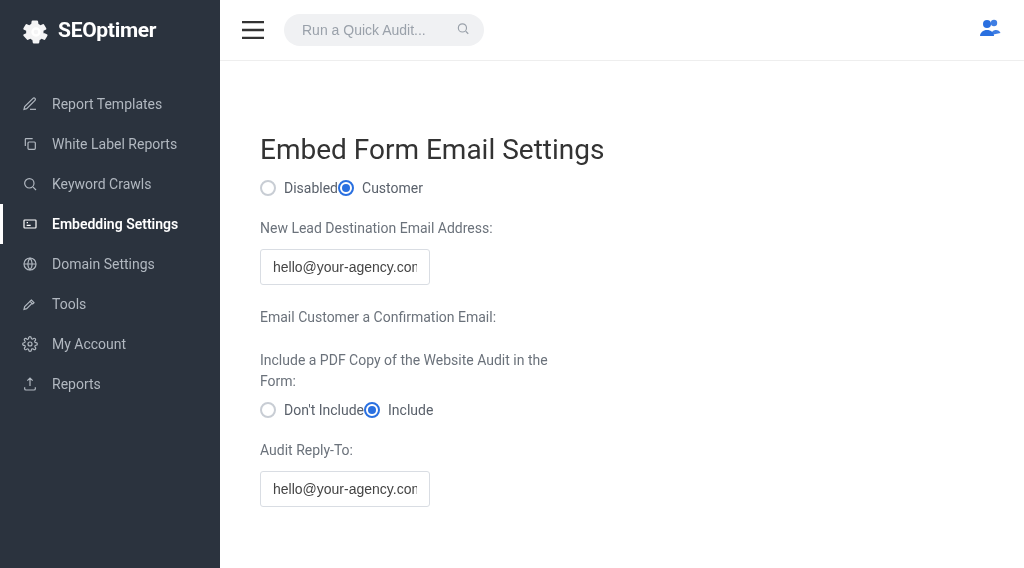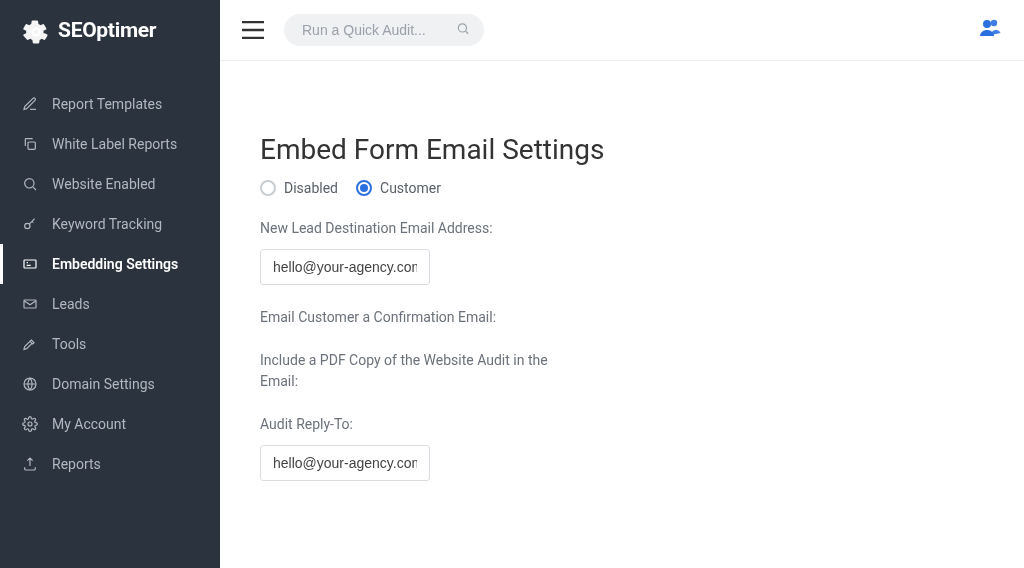--- a/index.html
+++ b/index.html
@@ -29,21 +29,21 @@
     .search-icon { position: absolute; right: 14px; top: 50%; transform: translateY(-50%); color: #9aa1aa; }
     .spacer { flex: 1; }
     .users-icon { color: #2a70e0; cursor: pointer; }
     
     .content { padding: 28px 40px; color: #444; }
     .page-title { font-size: 28px; font-weight: 400; color: #333; margin-bottom: 14px; margin-top: 44px; }
     
     .field { margin-bottom: 22px; max-width: 300px; }
     .field-label { font-size: 14px; color: #6b727b; margin-bottom: 10px; line-height: 1.5; }
     
-    .radio-row { display: flex; gap: 18px; align-items: center; }
+    .radio-row { display: flex; align-items: center; }
     .radio-opt { display: flex; align-items: center; gap: 8px; cursor: pointer; font-size: 14px; color: #5a616b; }
     .radio { width: 16px; height: 16px; border-radius: 50%; border: 2px solid #c8cdd4; position: relative; flex-shrink: 0; }
     .radio.checked { border-color: #2a70e0; }
     .radio.checked::after { content: ''; position: absolute; width: 8px; height: 8px; background: #2a70e0; border-radius: 50%; top: 2px; left: 2px; }
     
     .text-input { border: 1px solid #d9dde3; border-radius: 3px; padding: 9px 12px; font-size: 14px; color: #444; width: 170px; }
   </style>
 </head>
 <body>
 
@@ -73,56 +73,42 @@
               <rect x="9" y="9" width="11" height="11" rx="1.5"></rect>
               <path d="M5 15V5a1 1 0 011-1h10"></path>
             </svg></span>
         <span>White Label Reports</span>
       </div>
       <div class="nav-item">
         <span class="nav-icon"><svg viewBox="0 0 24 24" fill="none" stroke="currentColor" stroke-width="1.8">
               <circle cx="11" cy="11" r="7"></circle>
               <path d="M21 21l-4.3-4.3"></path>
             </svg></span>
-        <span>Website Enabled</span>
-      </div>
-      <div class="nav-item">
-        <span class="nav-icon"><svg viewBox="0 0 24 24" fill="none" stroke="currentColor" stroke-width="1.8">
-              <circle cx="8" cy="15" r="4"></circle>
-              <path d="M10.9 12.1L19 4M15 8l2 2"></path>
-            </svg></span>
-        <span>Keyword Tracking</span>
+        <span>Keyword Crawls</span>
       </div>
       <div class="nav-item active">
         <span class="nav-icon"><svg viewBox="0 0 24 24" fill="none" stroke="currentColor" stroke-width="1.8">
               <rect x="3" y="6" width="18" height="12" rx="1"></rect>
               <path d="M7 10h2M7 14h6"></path>
             </svg></span>
         <span>Embedding Settings</span>
       </div>
       <div class="nav-item">
         <span class="nav-icon"><svg viewBox="0 0 24 24" fill="none" stroke="currentColor" stroke-width="1.8">
-              <rect x="3" y="6" width="18" height="12" rx="1"></rect>
-              <path d="M3 7l9 6 9-6"></path>
+              <circle cx="12" cy="12" r="9"></circle>
+              <path d="M3 12h18M12 3a14 14 0 010 18M12 3a14 14 0 000 18"></path>
             </svg></span>
-        <span>Leads</span>
+        <span>Domain Settings</span>
       </div>
       <div class="nav-item">
         <span class="nav-icon"><svg viewBox="0 0 24 24" fill="none" stroke="currentColor" stroke-width="1.8">
               <path d="M14 6l4 4-2 2-4-4z"></path>
               <path d="M12 8L4 16l-1 4 4-1 8-8"></path>
             </svg></span>
         <span>Tools</span>
-      </div>
-      <div class="nav-item">
-        <span class="nav-icon"><svg viewBox="0 0 24 24" fill="none" stroke="currentColor" stroke-width="1.8">
-              <circle cx="12" cy="12" r="9"></circle>
-              <path d="M3 12h18M12 3a14 14 0 010 18M12 3a14 14 0 000 18"></path>
-            </svg></span>
-        <span>Domain Settings</span>
       </div>
       <div class="nav-item">
         <span class="nav-icon"><svg viewBox="0 0 24 24" fill="none" stroke="currentColor" stroke-width="1.8">
               <circle cx="12" cy="12" r="3"></circle>
               <path d="M19.4 15a1.7 1.7 0 00.3 1.8l.1.1a2 2 0 11-2.8 2.8l-.1-.1a1.7 1.7 0 00-1.8-.3 1.7 1.7 0 00-1 1.5V21a2 2 0 11-4 0v-.1a1.7 1.7 0 00-1-1.5 1.7 1.7 0 00-1.8.3l-.1.1a2 2 0 11-2.8-2.8l.1-.1a1.7 1.7 0 00.3-1.8 1.7 1.7 0 00-1.5-1H3a2 2 0 110-4h.1a1.7 1.7 0 001.5-1 1.7 1.7 0 00-.3-1.8l-.1-.1a2 2 0 112.8-2.8l.1.1a1.7 1.7 0 001.8.3h0a1.7 1.7 0 001-1.5V3a2 2 0 114 0v.1a1.7 1.7 0 001 1.5 1.7 1.7 0 001.8-.3l.1-.1a2 2 0 112.8 2.8l-.1.1a1.7 1.7 0 00-.3 1.8v0a1.7 1.7 0 001.5 1H21a2 2 0 110 4h-.1a1.7 1.7 0 00-1.5 1z"></path>
             </svg></span>
         <span>My Account</span>
       </div>
       <div class="nav-item">
         <span class="nav-icon"><svg viewBox="0 0 24 24" fill="none" stroke="currentColor" stroke-width="1.8">
@@ -179,21 +165,31 @@
       <div class="field">
         <div class="field-label">New Lead Destination Email Address:</div>
         <input class="text-input" type="text" value="hello@your-agency.com" style="">
       </div>
 
       <div class="field">
         <div class="field-label">Email Customer a Confirmation Email:</div>
       </div>
 
       <div class="field">
-        <div class="field-label">Include a PDF Copy of the Website Audit in the Email:</div>
+        <div class="field-label">Include a PDF Copy of the Website Audit in the Form:</div>
+        <div class="radio-row">
+          <label class="radio-opt">
+            <span class="radio"></span>
+            <span>Don't Include</span>
+          </label>
+          <label class="radio-opt">
+            <span class="radio checked"></span>
+            <span>Include</span>
+          </label>
+        </div>
       </div>
 
       <div class="field">
         <div class="field-label">Audit Reply-To:</div>
         <input class="text-input" type="text" value="hello@your-agency.com" style="">
       </div>
     </div>
   </main>
 </div>
 

